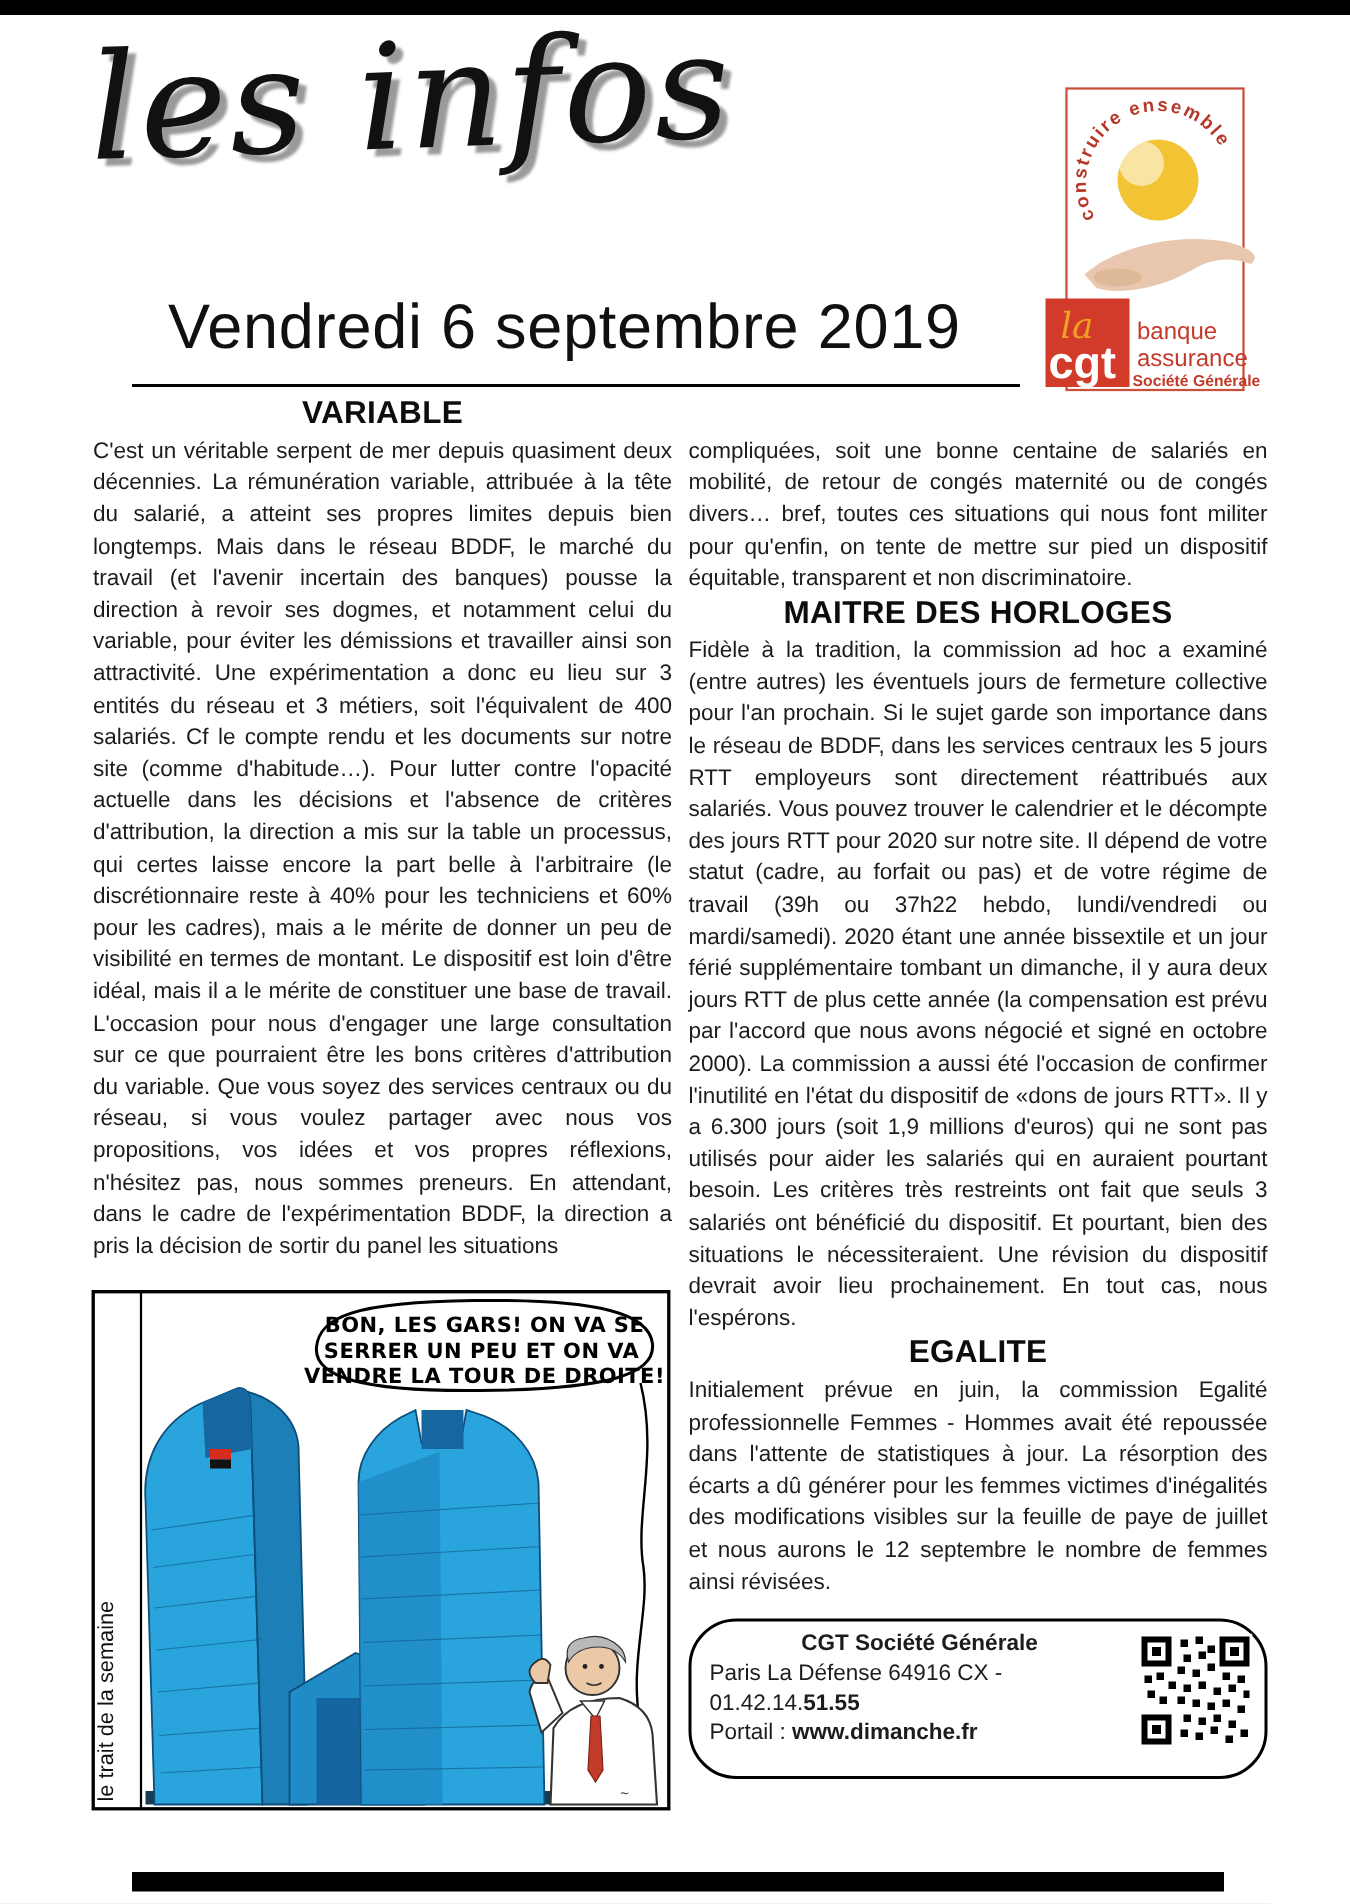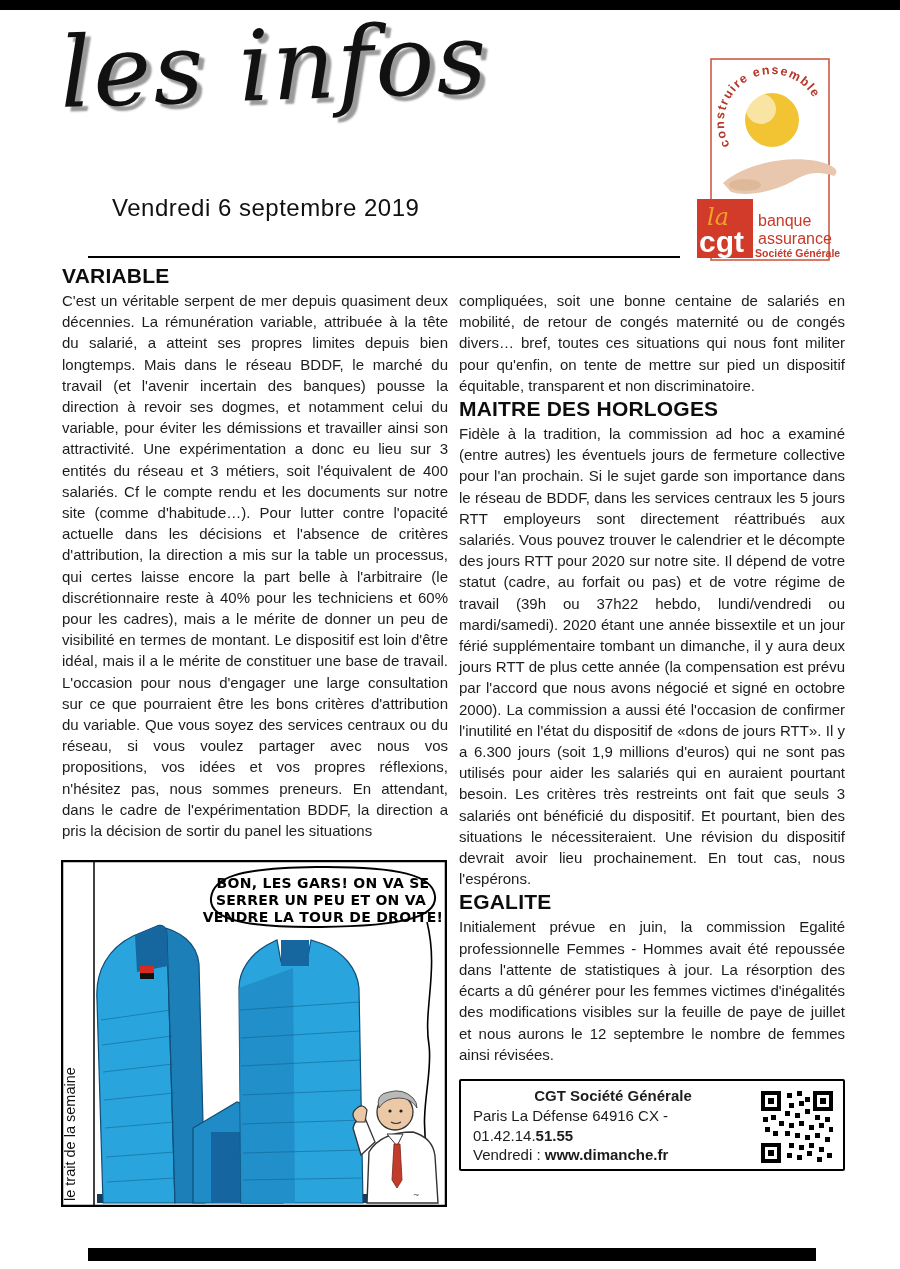--- a/index.html
+++ b/index.html
@@ -14,42 +14,42 @@
   .masthead-title{
     position:absolute;left:58px;top:22px;width:520px;
     font-family:"DejaVu Serif","Liberation Serif",serif;
     font-style:italic;font-size:98px;line-height:1.05;color:#111;
     transform:rotate(-2deg);transform-origin:left top;
     text-shadow:5px 5px 2px #9a9a9a;
     letter-spacing:2px;
   }
   .masthead-date{
     position:absolute;left:112px;top:194px;
-    font-size:24px;color:#101010;letter-spacing:.5px;
+    font-size:42px;color:#101010;letter-spacing:.5px;
   }
   .masthead-rule{position:absolute;left:88px;top:256px;width:592px;height:2px;background:#000;}
 
   .logo{position:absolute;left:695px;top:53px;width:150px;height:215px;}
 
   .col{position:absolute;top:263px;width:386px;font-size:15px;line-height:21.2px;text-align:justify;}
   .col-left{left:62px;}
   .col-right{left:459px;}
   h2.sec{
     font-size:21px;line-height:25px;margin:0 0 2px 0;font-weight:bold;
-    letter-spacing:.2px;text-align:left;color:#0d0d0d;
+    letter-spacing:.2px;text-align:center;color:#0d0d0d;
   }
   .col p{margin:0 0 0 0;}
   .cont-first{margin-top:27px !important;}
   .sec-gap{margin-top:13px;}
 
   .cartoon{position:absolute;left:61px;top:860px;width:386px;height:347px;}
 
   .contact{
-    position:relative;margin-top:14px;border:2.5px solid #000;border-radius:2px;
-    padding:5px 90px 4px 12px;font-size:15px;line-height:19.5px;text-align:left;
+    position:relative;margin-top:14px;border:2.5px solid #000;border-radius:32px;
+    padding:5px 90px 19px 12px;font-size:15px;line-height:19.5px;text-align:left;
     min-height:82px;box-sizing:border-box;
   }
   .contact .c-title{font-weight:bold;text-align:center;margin:0 0 1px 0;}
   .contact .b{font-weight:bold;}
   .contact .qr{position:absolute;right:8px;top:8px;width:76px;height:76px;}
 </style>
 </head>
 <body>
 
 <div class="page">
@@ -90,21 +90,21 @@
   <div class="col col-right">
     <p class="cont-first">compliquées, soit une bonne centaine de salariés en mobilité, de retour de congés maternité ou de congés divers… bref, toutes ces situations qui nous font militer pour qu'enfin, on tente de mettre sur pied un dispositif équitable, transparent et non discriminatoire.</p>
     <h2 class="sec sec-gap">MAITRE DES HORLOGES</h2>
     <p>Fidèle à la tradition, la commission ad hoc a examiné (entre autres) les éventuels jours de fermeture collective pour l'an prochain. Si le sujet garde son importance dans le réseau de BDDF, dans les services centraux les 5 jours RTT employeurs sont directement réattribués aux salariés. Vous pouvez trouver le calendrier et le décompte des jours RTT pour 2020 sur notre site. Il dépend de votre statut (cadre, au forfait ou pas) et de votre régime de travail (39h ou 37h22 hebdo, lundi/vendredi ou mardi/samedi). 2020 étant une année bissextile et un jour férié supplémentaire tombant un dimanche, il y aura deux jours RTT de plus cette année (la compensation est prévu par l'accord que nous avons négocié et signé en octobre 2000). La commission a aussi été l'occasion de confirmer l'inutilité en l'état du dispositif de «dons de jours RTT». Il y a 6.300 jours (soit 1,9 millions d'euros) qui ne sont pas utilisés pour aider les salariés qui en auraient pourtant besoin. Les critères très restreints ont fait que seuls 3 salariés ont bénéficié du dispositif. Et pourtant, bien des situations le nécessiteraient. Une révision du dispositif devrait avoir lieu prochainement. En tout cas, nous l'espérons.</p>
     <h2 class="sec sec-gap">EGALITE</h2>
     <p>Initialement prévue en juin, la commission Egalité professionnelle Femmes - Hommes avait été repoussée dans l'attente de statistiques à jour. La résorption des écarts a dû générer pour les femmes victimes d'inégalités des modifications visibles sur la feuille de paye de juillet et nous aurons le 12 septembre le nombre de femmes ainsi révisées.</p>
 
     <div class="contact">
       <div class="c-title">CGT Société Générale</div>
       <div><span>Paris La Défense 64916 CX - 01.42.14.</span><span class="b">51.55</span></div>
-      <div><span>Vendredi : </span><span class="b">www.dimanche.fr</span></div>
+      <div><span>Portail : </span><span class="b">www.dimanche.fr</span></div>
       <svg class="qr" viewBox="0 0 76 76">
         <rect x="0" y="0" width="76" height="76" fill="#fff"></rect>
         <g fill="#000">
           <rect x="2" y="2" width="20" height="20"></rect>
             <rect x="6" y="6" width="12" height="12" fill="#fff"></rect>
             <rect x="9" y="9" width="6" height="6"></rect>
           <rect x="54" y="2" width="20" height="20"></rect>
             <rect x="58" y="6" width="12" height="12" fill="#fff"></rect>
             <rect x="61" y="9" width="6" height="6"></rect>
           <rect x="2" y="54" width="20" height="20"></rect>

